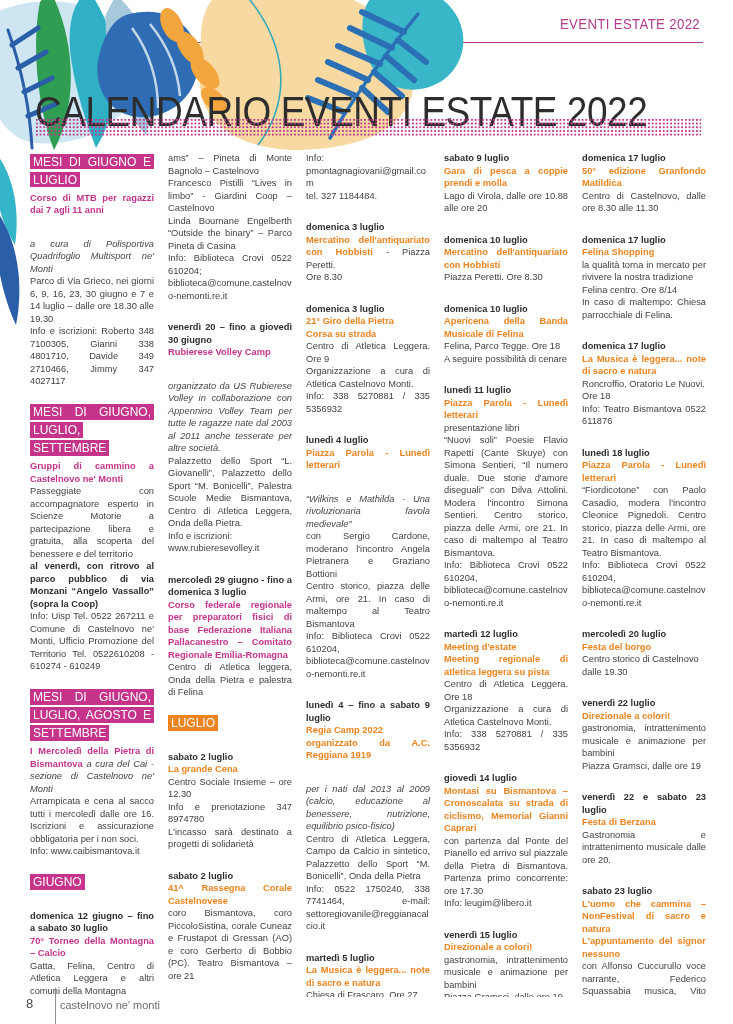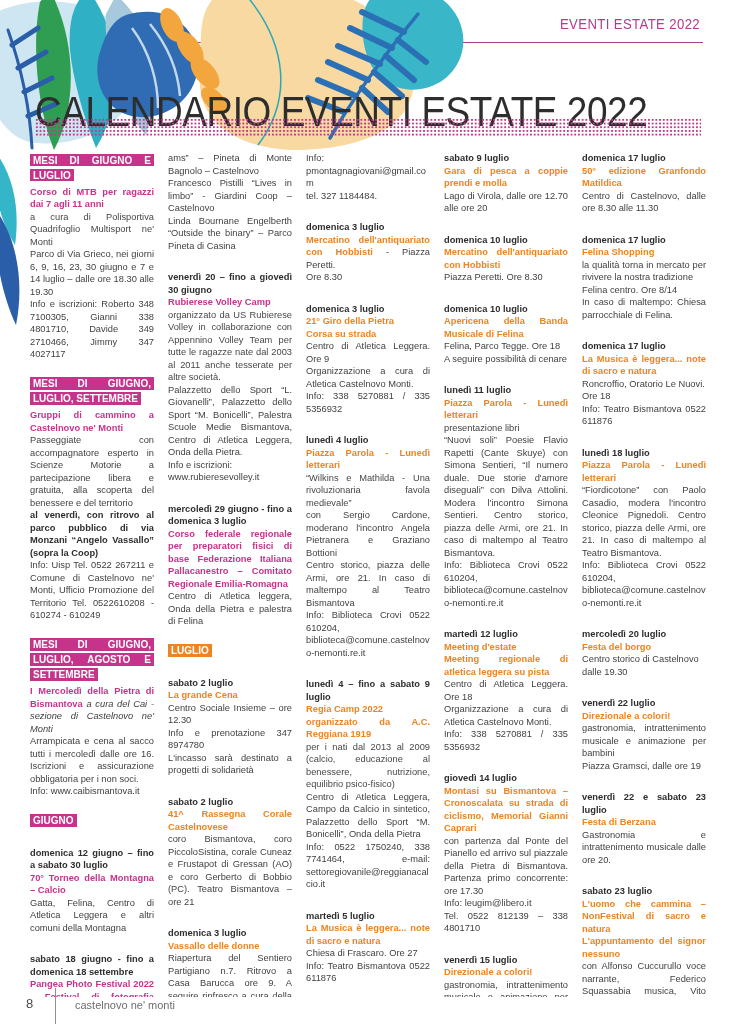--- a/index.html
+++ b/index.html
@@ -14,36 +14,36 @@
          transform:scaleX(.88);transform-origin:left top;}
   .dots{position:absolute;top:118px;left:35px;width:666px;height:19px;z-index:3;
         background-image:radial-gradient(circle,#c03a8c 1.05px,transparent 1.25px);
         background-size:3.7px 3.7px;}
   .cols{position:absolute;top:152px;left:30px;width:676px;height:845px;z-index:2;
         display:flex;gap:14px;overflow:hidden;}
   .col{flex:0 0 124px;width:124px;font-size:9.3px;line-height:1.345;text-align:justify;
        overflow-wrap:anywhere;hyphens:auto;}
   .blk{margin:0;}
   .col > :first-child{margin-top:0 !important;}
-  .h-m,.h-o{margin-top:15px;margin-bottom:3.5px;font-size:10px;line-height:1.5;font-weight:bold;}
+  .h-m,.h-o{margin-top:15px;margin-bottom:3.5px;font-size:12px;line-height:1.5;font-weight:normal;}
   .h-m span,.h-o span{color:#fff;padding:0.5px 3px 1px 3px;
        -webkit-box-decoration-break:clone;box-decoration-break:clone;}
   .h-m span{background:#c5338b;}
   .h-o span{background:#ee8420;}
   .date{margin-top:19px;font-weight:bold;color:#2e2e2e;}
   .t-m{color:#c5338b;font-weight:bold;}
   .t-o{color:#ee8420;font-weight:bold;}
-  .it{color:#474747;}
+  .it{font-style:italic;color:#474747;margin-top:21px;}
   .bb{font-weight:bold;color:#2e2e2e;}
   .r-t-m{color:#c5338b;font-weight:bold;}
   .r-t-o{color:#ee8420;font-weight:bold;}
   .r-it{font-style:italic;}
   .footer-num{position:absolute;left:26px;top:996px;font-size:13px;color:#4a4a4a;z-index:2;}
   .footer-line{position:absolute;left:55px;top:988px;width:1px;height:36px;background:#8f8f8f;z-index:2;}
-  .footer-txt{position:absolute;left:75px;top:999px;font-size:11px;color:#6e6e6e;z-index:2;}
+  .footer-txt{position:absolute;left:60px;top:999px;font-size:11px;color:#6e6e6e;z-index:2;}
 </style>
 </head>
 <body>
 
 <div class="rule"></div>
 
 <svg class="deco" width="500" height="340" viewBox="0 0 500 340" aria-hidden="true">
   <path fill="#cde6f1" d="M-20,20 C40,-15 120,0 135,55 C150,110 95,148 35,143 C-10,138 -30,60 -20,20 Z"></path>
   <path fill="#f8d9a1" d="M235,-15 C320,-28 402,8 413,68 C421,118 378,148 300,150 C235,150 196,120 200,75 C203,38 192,0 235,-15 Z"></path>
   <path fill="#39b7c9" d="M388,-12 C443,-20 470,20 462,52 C453,88 410,100 383,80 C359,62 356,6 374,-4 Z"></path>
@@ -110,20 +110,21 @@
       <p class="blk date"><span>domenica 12 giugno – fino a sabato 30 luglio</span></p>
       <p class="blk t-m"><span>70° Torneo della Montagna – Calcio</span></p>
       <p class="blk b"><span>Gatta, Felina, Centro di Atletica Leggera e altri comuni della Montagna</span></p>
       <p class="blk date"><span>sabato 18 giugno - fino a domenica 18 settembre</span></p>
       <p class="blk t-m"><span>Pangea Photo Festival 2022 - Festival di fotografia internazionale outdoor</span></p>
     </div>
   <div class="col">
       <p class="blk b"><span>ams” – Pineta di Monte Bagnolo – Castelnovo</span></p>
       <p class="blk b"><span>Francesco Pistilli “Lives in limbo” - Giardini Coop – Castelnovo</span></p>
       <p class="blk b"><span>Linda Bournane Engelberth “Outside the binary” – Parco Pineta di Casina</span></p>
+      <p class="blk b"><span>Info: Biblioteca Crovi 0522 610204; biblioteca@comune.castelnovo-nemonti.re.it</span></p>
       <p class="blk date"><span>venerdì 20 – fino a giovedì 30 giugno</span></p>
       <p class="blk t-m"><span>Rubierese Volley Camp</span></p>
       <p class="blk it"><span>organizzato da US Rubierese Volley in collaborazione con Appennino Volley Team per tutte le ragazze nate dal 2003 al 2011 anche tesserate per altre società.</span></p>
       <p class="blk b"><span>Palazzetto dello Sport “L. Giovanelli”, Palazzetto dello Sport “M. Bonicelli”, Palestra Scuole Medie Bismantova, Centro di Atletica Leggera, Onda della Pietra.</span></p>
       <p class="blk b"><span>Info e iscrizioni:</span></p>
       <p class="blk b"><span>www.rubieresevolley.it</span></p>
       <p class="blk date"><span>mercoledì 29 giugno - fino a domenica 3 luglio</span></p>
       <p class="blk t-m"><span>Corso federale regionale per preparatori fisici di base Federazione Italiana Pallacanestro – Comitato Regionale Emilia-Romagna</span></p>
       <p class="blk b"><span>Centro di Atletica leggera, Onda della Pietra e palestra di Felina</span></p>
       <p class="blk h-o"><span>LUGLIO</span></p>
@@ -167,21 +168,21 @@
       <p class="blk date"><span>martedì 5 luglio</span></p>
       <p class="blk t-o"><span>La Musica è leggera... note di sacro e natura</span></p>
       <p class="blk b"><span>Chiesa di Frascaro. Ore 27</span></p>
       <p class="blk b"><span>Info: Teatro Bismantova 0522 611876</span></p>
       <p class="blk date"><span>giovedì 7 luglio, sabato 9 e domenica 10 luglio</span></p>
       <p class="blk t-o"><span>Sotto le stelle... un palco!</span></p>
     </div>
   <div class="col">
       <p class="blk date"><span>sabato 9 luglio</span></p>
       <p class="blk t-o"><span>Gara di pesca a coppie prendi e molla</span></p>
-      <p class="blk b"><span>Lago di Virola, dalle ore 12.70 alle ore 20</span></p>
+      <p class="blk b"><span>Lago di Virola, dalle ore 10.88 alle ore 20</span></p>
       <p class="blk date"><span>domenica 10 luglio</span></p>
       <p class="blk t-o"><span>Mercatino dell'antiquariato con Hobbisti</span></p>
       <p class="blk b"><span>Piazza Peretti. Ore 8.30</span></p>
       <p class="blk date"><span>domenica 10 luglio</span></p>
       <p class="blk t-o"><span>Apericena della Banda Musicale di Felina</span></p>
       <p class="blk b"><span>Felina, Parco Tegge. Ore 18</span></p>
       <p class="blk b"><span>A seguire possibilità di cenare</span></p>
       <p class="blk date"><span>lunedì 11 luglio</span></p>
       <p class="blk t-o"><span>Piazza Parola - Lunedì letterari</span></p>
       <p class="blk b"><span>presentazione libri</span></p>
@@ -190,21 +191,20 @@
       <p class="blk date"><span>martedì 12 luglio</span></p>
       <p class="blk t-o"><span>Meeting d'estate</span></p>
       <p class="blk t-o"><span>Meeting regionale di atletica leggera su pista</span></p>
       <p class="blk b"><span>Centro di Atletica Leggera. Ore 18</span></p>
       <p class="blk b"><span>Organizzazione a cura di Atletica Castelnovo Monti.</span></p>
       <p class="blk b"><span>Info: 338 5270881 / 335 5356932</span></p>
       <p class="blk date"><span>giovedì 14 luglio</span></p>
       <p class="blk t-o"><span>Montasi su Bismantova – Cronoscalata su strada di ciclismo, Memorial Gianni Caprari</span></p>
       <p class="blk b"><span>con partenza dal Ponte del Pianello ed arrivo sul piazzale della Pietra di Bismantova. Partenza primo concorrente: ore 17.30</span></p>
       <p class="blk b"><span>Info: leugim@libero.it</span></p>
-      <p class="blk b"><span>Tel. 0522 812139 – 338 4801710</span></p>
       <p class="blk date"><span>venerdì 15 luglio</span></p>
       <p class="blk t-o"><span>Direzionale a colori!</span></p>
       <p class="blk b"><span>gastronomia, intrattenimento musicale e animazione per bambini</span></p>
       <p class="blk b"><span>Piazza Gramsci, dalle ore 19</span></p>
     </div>
   <div class="col">
       <p class="blk date"><span>domenica 17 luglio</span></p>
       <p class="blk t-o"><span>50° edizione Granfondo Matildica</span></p>
       <p class="blk b"><span>Centro di Castelnovo, dalle ore 8.30 alle 11.30</span></p>
       <p class="blk date"><span>domenica 17 luglio</span></p>

